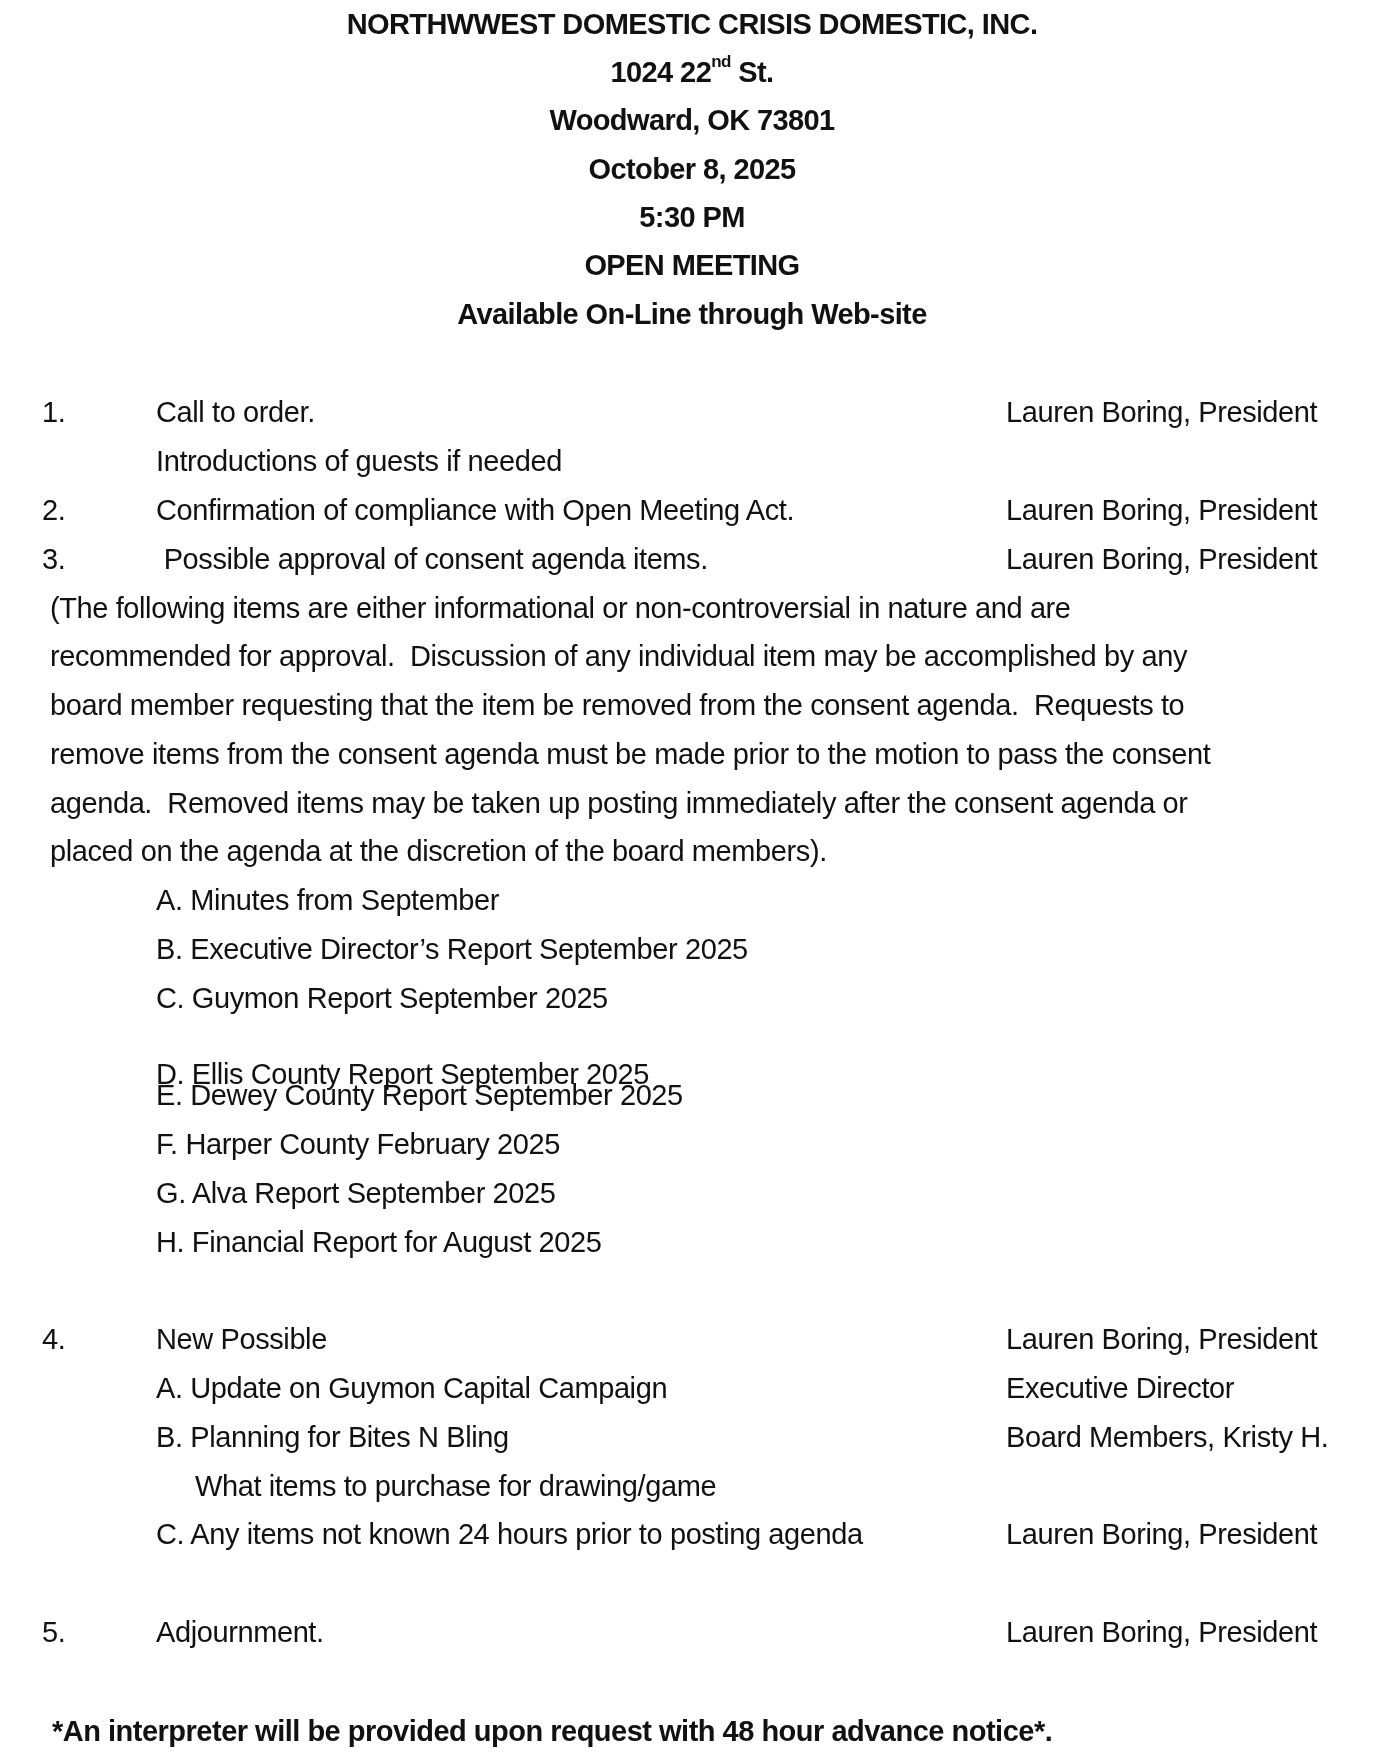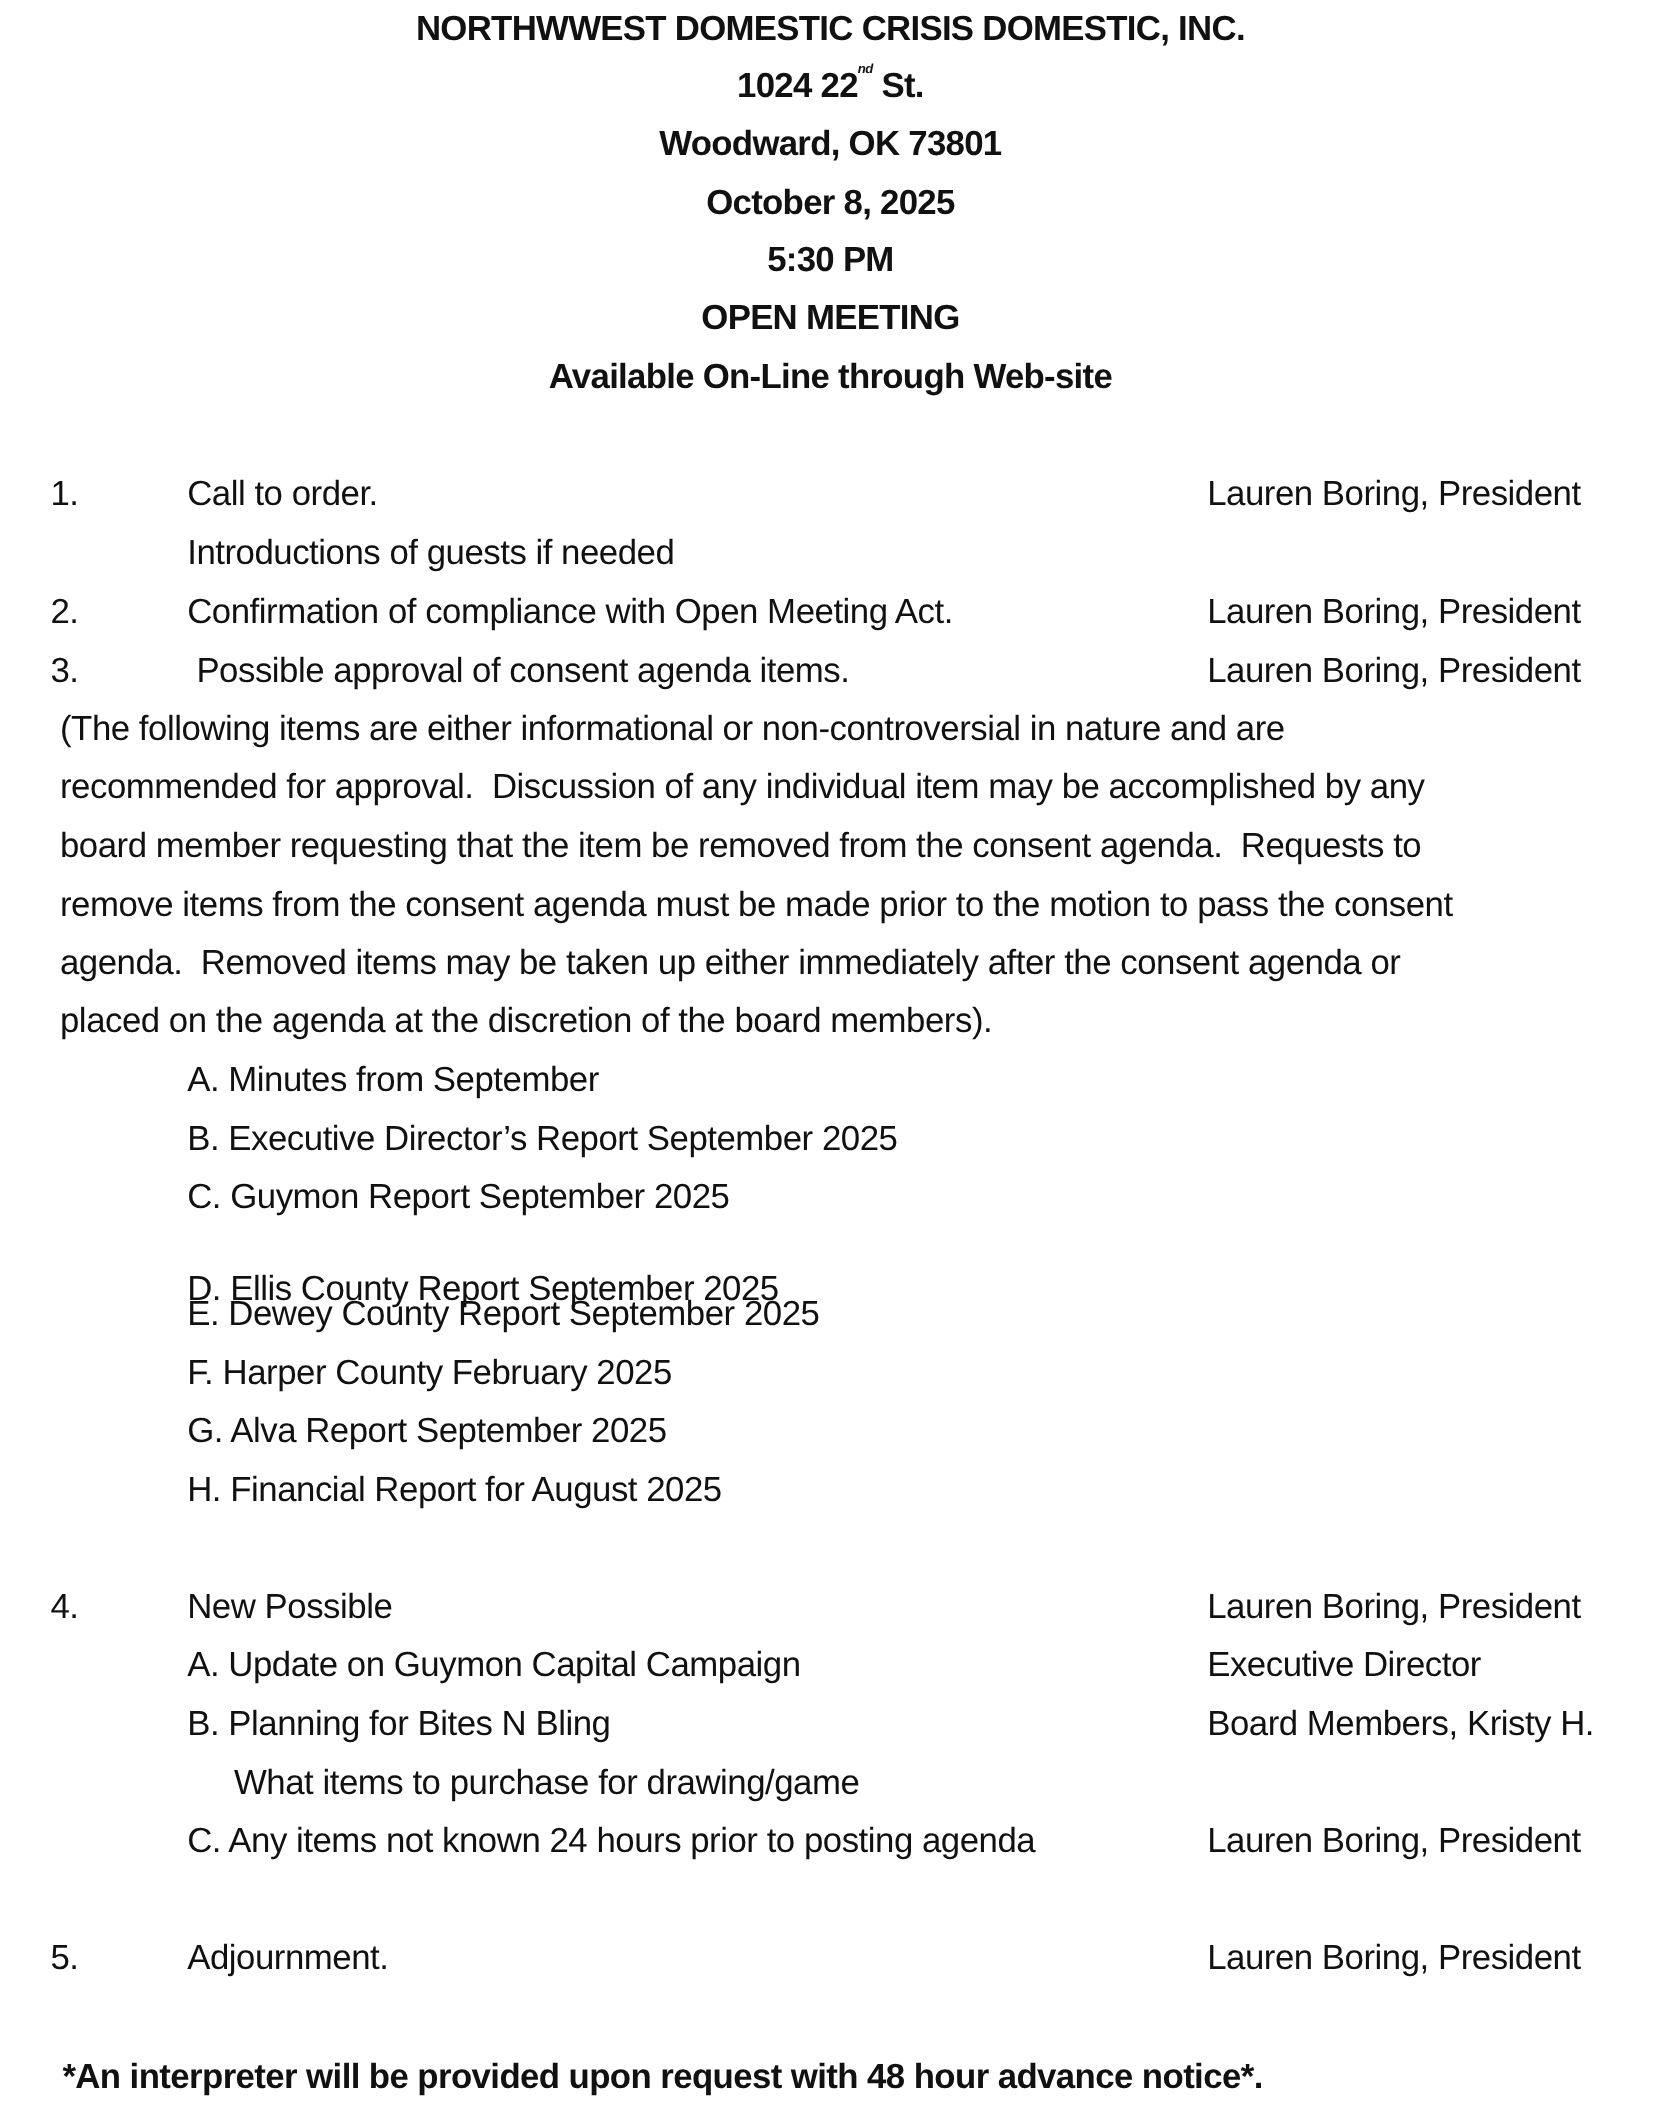--- a/index.html
+++ b/index.html
@@ -4,21 +4,21 @@
 <style>
   html, body { margin: 0; padding: 0; background: #ffffff; }
   body {
     width: 1384px; height: 1752px; position: relative; overflow: hidden;
     font-family: "Liberation Sans", sans-serif; color: #111;
   }
   .hdr {
     position: absolute; left: 0; width: 1384px; text-align: center;
     font-weight: bold; font-size: 29px; letter-spacing: -0.6px;
   }
-  .hdr sup { font-size: 11px; vertical-align: top; position: relative; top: -4px; font-style: italic; }
+  .hdr sup { font-size: 17px; vertical-align: top; position: relative; top: -4px; }
   .u { text-decoration-color: #5577cc; text-underline-offset: 4px; }
   .line { position: absolute; font-size: 29px; letter-spacing: -0.4px; white-space: nowrap; }
   .num { left: 42px; }
   .txt { left: 156px; }
   .sub { left: 195px; }
   .right { left: 1006px; }
   .para { left: 50px; }
   .footer {
     position: absolute; left: 52px; top: 1715px; font-size: 29px; font-weight: bold;
     letter-spacing: -0.5px; white-space: nowrap;
@@ -45,21 +45,21 @@
 <div class="line right" style="top:494px">Lauren Boring, President</div>
 
 <div class="line num" style="top:543px">3.</div>
 <div class="line txt" style="top:543px; white-space:pre"> Possible approval of consent agenda items.</div>
 <div class="line right" style="top:543px">Lauren Boring, President</div>
 
 <div class="line para" style="top:592px; white-space:pre">(The following items are either informational or non-controversial in nature and are</div>
 <div class="line para" style="top:640px; white-space:pre">recommended for approval.  Discussion of any individual item may be accomplished by any</div>
 <div class="line para" style="top:689px; white-space:pre">board member requesting that the item be removed from the consent agenda.  Requests to</div>
 <div class="line para" style="top:738px; white-space:pre">remove items from the consent agenda must be made prior to the motion to pass the consent</div>
-<div class="line para" style="top:787px; white-space:pre">agenda.  Removed items may be taken up either immediately after the consent agenda or</div>
+<div class="line para" style="top:787px; white-space:pre">agenda.  Removed items may be taken up posting immediately after the consent agenda or</div>
 <div class="line para" style="top:835px; white-space:pre">placed on the agenda at the discretion of the board members).</div>
 
 <div class="line txt" style="top:884px">A. Minutes from September</div>
 <div class="line txt" style="top:933px">B. Executive Director’s Report September 2025</div>
 <div class="line txt" style="top:982px">C. Guymon Report September 2025</div>
 <div class="line txt" style="top:1058px">D. Ellis County Report September 2025</div>
 <div class="line txt" style="top:1079px">E. Dewey County Report September 2025</div>
 <div class="line txt" style="top:1128px">F. Harper County February 2025</div>
 <div class="line txt" style="top:1177px">G. Alva Report September 2025</div>
 <div class="line txt" style="top:1226px">H. Financial Report for August 2025</div>

